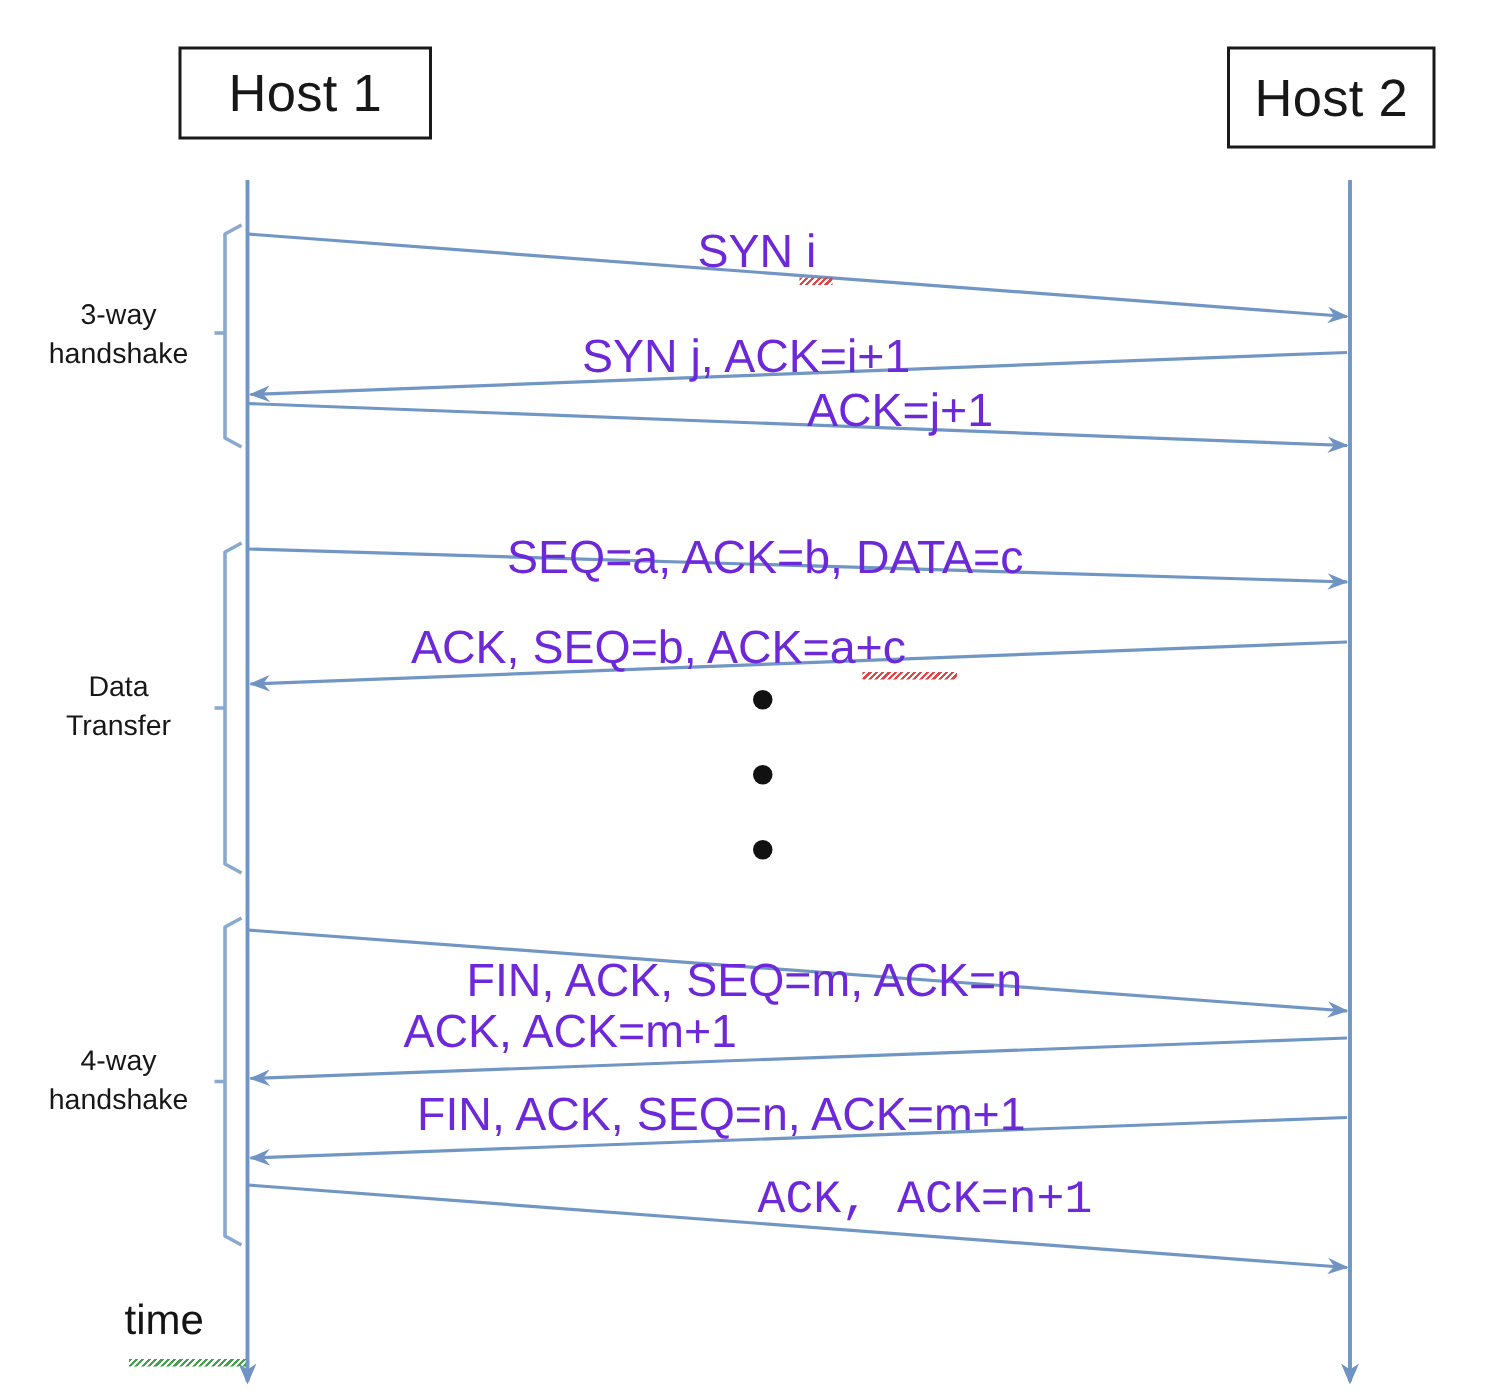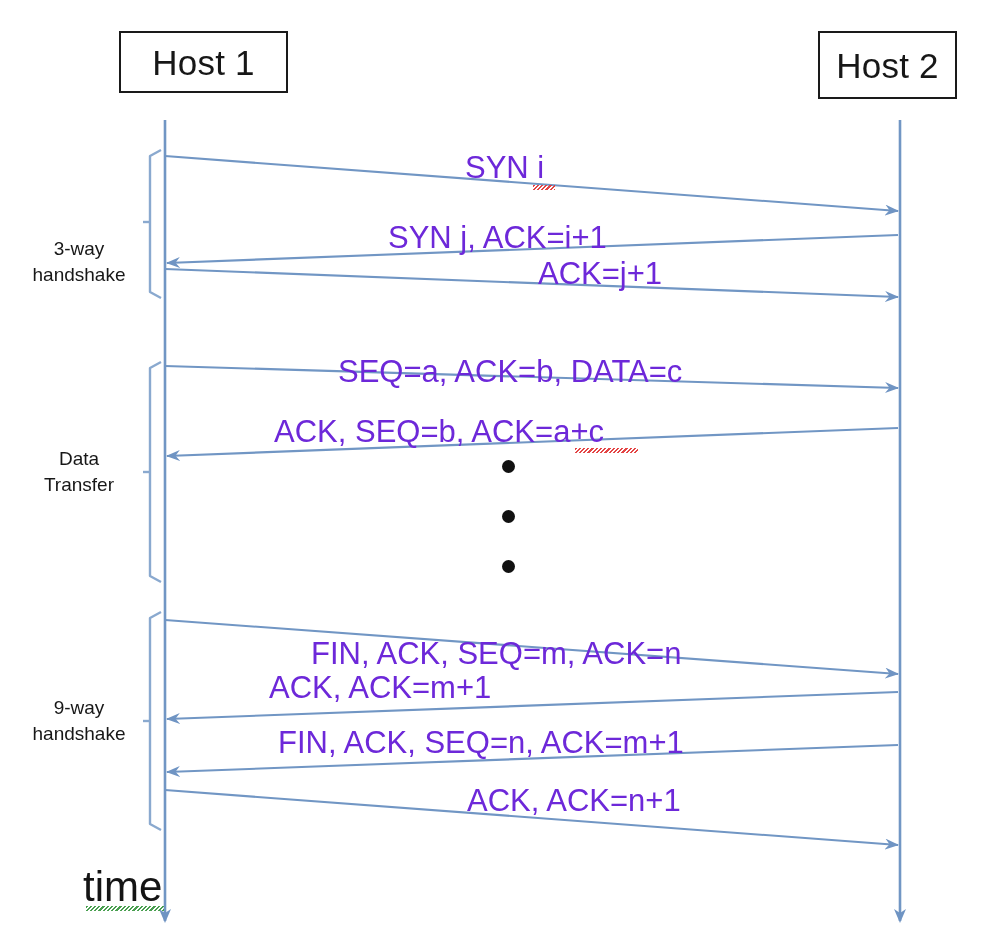--- a/index.html
+++ b/index.html
@@ -68,21 +68,21 @@
     position: absolute;
     font-size: 19px;
     color: #171717;
     font-family: "Liberation Sans", sans-serif;
     text-align: center;
     line-height: 1.35;
     white-space: pre-line;
   }
   .time-label {
     position: absolute;
-    font-size: 42px;
+    font-size: 28px;
     color: #141414;
     font-family: "Liberation Sans", sans-serif;
     line-height: 1;
   }
   .squiggle-red {
     position: absolute;
     height: 5px;
     background-image:
       repeating-linear-gradient(135deg,
         #e23b3b 0px, #e23b3b 1.5px,
@@ -154,39 +154,39 @@
 
   <div class="host-box" id="host1-box">
     <span class="host-label">Host 1</span>
   </div>
 
   <div class="host-box" id="host2-box">
     <span class="host-label">Host 2</span>
   </div>
 
   <div id="section-labels">
-      <div class="section-label" style="left: 18px; width: 122px; top: 198px; margin-top: 38px;">3-way
+      <div class="section-label" style="left: 18px; width: 122px; top: 198px;">3-way
 handshake</div>
       <div class="section-label" style="left: 18px; width: 122px; top: 446px;">Data
 Transfer</div>
-      <div class="section-label" style="left: 18px; width: 122px; top: 695px;">9-way
+      <div class="section-label" style="left: 18px; width: 122px; top: 695px;">4-way
 handshake</div>
     </div>
   <div id="message-labels">
       <div class="msg-label" style="left: 465px; top: 152px;">SYN i</div>
       <div class="squiggle-red" style="left: 533px; top: 185px; width: 22px;"></div>
       <div class="msg-label" style="left: 349px; top: 222px; margin-left: 39px;">SYN j, ACK=i+1</div>
       <div class="msg-label" style="left: 538px; top: 258px;">ACK=j+1</div>
       <div class="msg-label" style="left: 338px; top: 356px;">SEQ=a, ACK=b, DATA=c</div>
       <div class="msg-label" style="left: 274px; top: 416px; text-align: right;">ACK, SEQ=b, ACK=a+c</div>
       <div class="squiggle-red" style="left: 575px; top: 448px; width: 63px;"></div>
       <div class="msg-label" style="left: 311px; top: 609px; margin-top: 29px;">FIN, ACK, SEQ=m, ACK=n</div>
       <div class="msg-label" style="left: 269px; top: 672px;">ACK, ACK=m+1</div>
       <div class="msg-label" style="left: 278px; top: 727px;">FIN, ACK, SEQ=n, ACK=m+1</div>
-      <div class="msg-label" style="left: 467px; top: 785px;">ACK, ACK=n+1</div>
+      <div class="msg-label" style="left: 505px; top: 785px; font-family: Liberation Mono, monospace;">ACK, ACK=n+1</div>
     </div>
   <div id="dots-group">
       <div class="dot" style="left: 502px; top: 460px;"></div>
       <div class="dot" style="left: 502px; top: 510px;"></div>
       <div class="dot" style="left: 502px; top: 560px;"></div>
     </div>
 
   <div class="time-label" id="time-label-el" style="left: 83px; top: 866px;">time</div>
   <div class="squiggle-green" id="time-squiggle-el" style="left: 86px; top: 906px; width: 78px;"></div>
 

